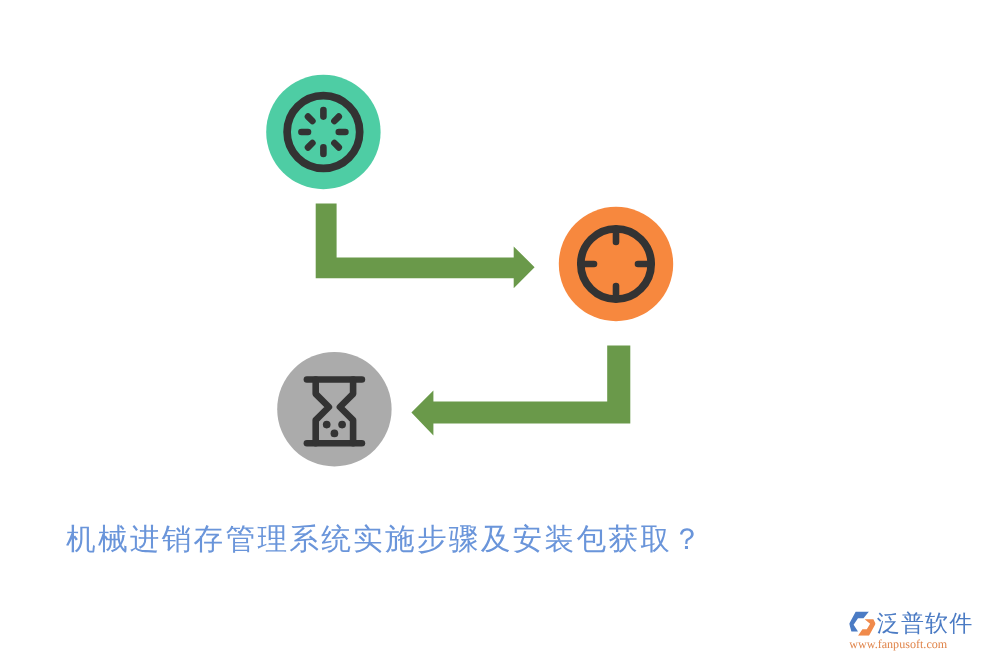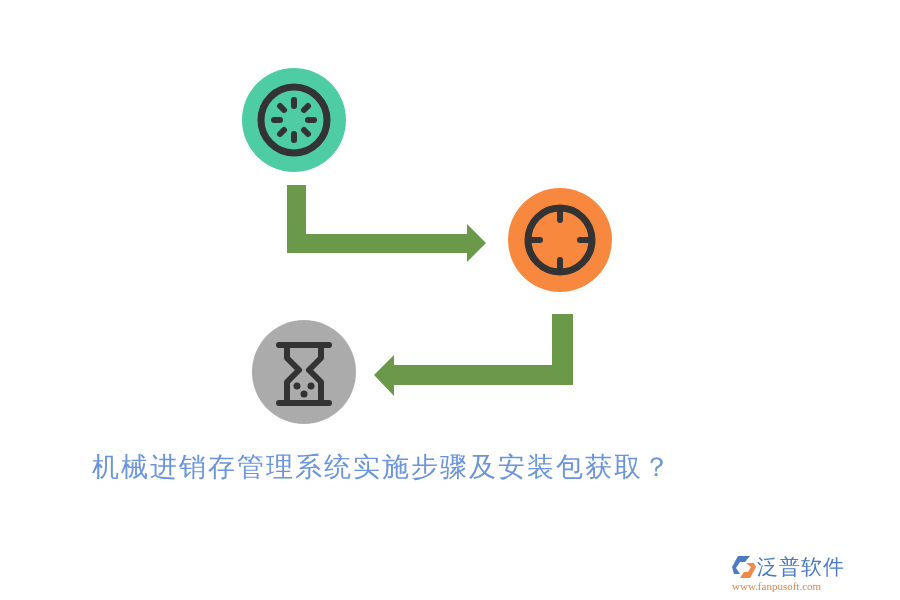--- a/index.html
+++ b/index.html
@@ -3,23 +3,23 @@
 <meta charset="utf-8">
 <style>
   html, body { margin:0; padding:0; }
   body { width:900px; height:600px; background:#ffffff; position:relative; overflow:hidden; font-family:"DejaVu Sans", sans-serif; }
   .circle { position:absolute; width:104px; height:104px; border-radius:50%; }
   .circle svg { position:absolute; left:0; top:0; width:104px; height:104px; }
   #c1 { left:242px; top:68px; background:#4ECDA4; }
   #c2 { left:508px; top:188px; background:#F7883E; }
   #c3 { left:252px; top:320px; background:#ABABAB; }
   .arrows { position:absolute; left:0; top:0; width:900px; height:600px; }
-  .title { position:absolute; left:0; width:900px; top:449px; text-align:left; padding-left:92px; box-sizing:border-box;
+  .title { position:absolute; left:0; width:900px; top:472px; text-align:left; padding-left:60px; box-sizing:border-box;
            font-family:"DejaVu Serif", serif; font-size:27px; color:#6A95DA; letter-spacing:2px; white-space:nowrap; }
-  .logo { position:absolute; left:730px; top:553px; width:125px; height:42px; }
+  .logo { position:absolute; left:770px; top:553px; width:125px; height:42px; }
   .logo-icon { position:absolute; left:2px; top:3px; width:24px; height:22px; }
   .logo-name { position:absolute; left:27px; top:0px; font-family:"DejaVu Sans", sans-serif; font-size:21px; color:#4B7BC4; letter-spacing:1px; white-space:nowrap; }
   .logo-url { position:absolute; left:2px; top:27px; font-family:Liberation Serif, serif; font-size:11px; color:#E0844A; white-space:nowrap; }
 </style>
 </head>
 <body>
 
 <svg class="arrows" viewBox="0 0 900 600">
 
   <polygon fill="#6A994A" points="287,185 306,185 306,234 467,234 467,224 486,243 467,262 467,253 287,253"></polygon>

